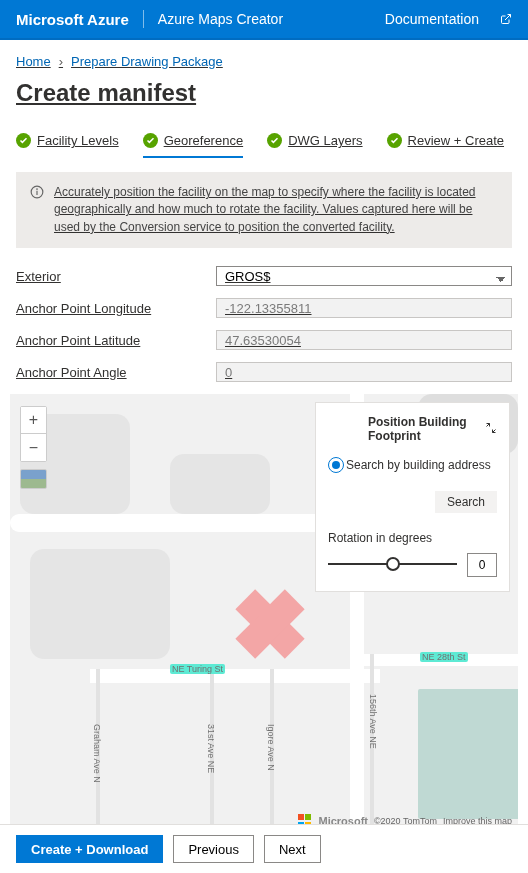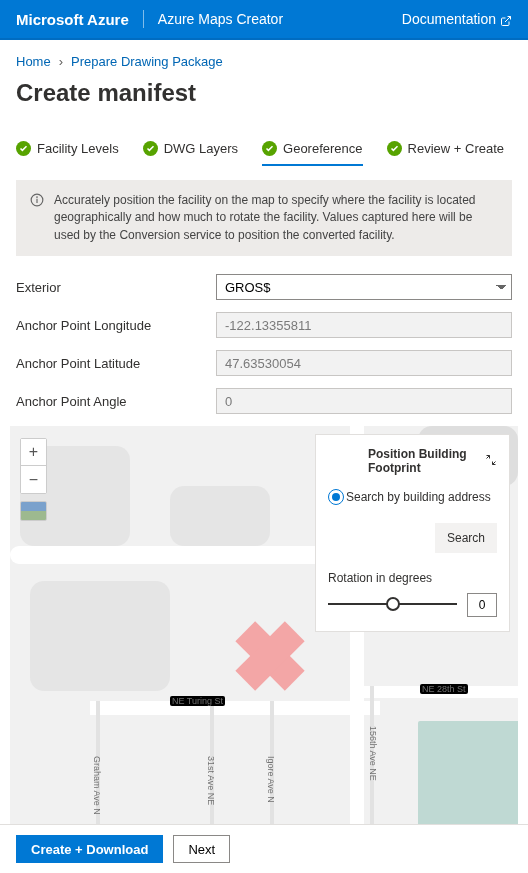--- a/index.html
+++ b/index.html
@@ -3,79 +3,79 @@
 <meta charset="utf-8">
 <style>
   * { box-sizing: border-box; margin: 0; padding: 0; font-family: "Segoe UI", Arial, sans-serif; }
   body { width: 528px; height: 873px; background: #fff; color: #323130; font-size: 13px; overflow:hidden; }
   
   .banner { background: #0078d4; color: #fff; height: 40px; display:flex; align-items:center; padding:0 16px; font-size:14px; border-bottom:2px solid #006cc1;}
   .banner .brand { font-weight:700; font-size:15px; }
   .banner .divider { width:1px; height:18px; background:rgba(255,255,255,.5); margin:0 14px;}
   .banner .product { color:#ffffff; font-size:14px;}
   .banner .spacer { flex:1; }
-  .banner .doc { color:#fff; display:flex; align-items:flex-end; gap:4px; cursor:pointer; font-size:14px;}
-  
-  .content { padding: 14px 16px 0 16px; }
+  .banner .doc { color:#fff; display:flex; align-items:center; gap:21px; cursor:pointer; font-size:14px;}
+  
+  .content { padding: 14px 16px 0 16px; text-decoration: underline; }
   .breadcrumb { font-size:13px; display:flex; gap:8px; align-items:center; margin-bottom:10px;}
   .breadcrumb a { color:#0066b4; text-decoration:none; }
   .breadcrumb .sep { color:#605e5c; }
-  h1 { font-size:24px; font-weight:600; margin-bottom:28px;}
+  h1 { font-size:24px; font-weight:600; margin-bottom:20px;}
   
   .tabs { display:flex; gap:24px; border-bottom:0; margin-bottom:14px;}
   .tab { display:flex; align-items:center; gap:6px; padding:6px 0 8px 0; font-size:13px; color:#323130; cursor:pointer; border-bottom:2px solid transparent;}
   .tab.active { border-bottom:2px solid #0078d4; color:#323130;}
   .tab .check { width:15px; height:15px; border-radius:50%; background:#57a300; display:flex; align-items:center; justify-content:center; }
   .tab .check svg { width:9px; height:9px; }
   
   .info { background:#edebe9; padding:12px 14px; display:flex; gap:10px; font-size:12px; color:#444; margin-bottom:18px; line-height:1.45;}
   .info svg { flex:0 0 14px; margin-top:1px;}
   
   .form-row { display:flex; align-items:center; margin-bottom:12px; font-size:13px;}
   .form-row label { width:200px; flex:0 0 200px; }
-  .form-row select, .form-row input[type=text] { flex:1; height:26px; border:1px solid #8a8886; font-size:13px; padding:0 8px; }
+  .form-row select, .form-row input[type=text] { flex:1; height:20px; border:1px solid #8a8886; font-size:13px; padding:0 8px; }
   .form-row input[disabled] { background:#f2f2f2; color:#7a7a7a; border:1px solid #c8c6c4;}
   .form-row select { background:#fff; appearance:none; padding-right:24px; background-image: linear-gradient(45deg, transparent 50%, #666 50%), linear-gradient(135deg, #666 50%, transparent 50%); background-position: right 10px top 10px, right 5px top 10px; background-size:5px 5px,5px 5px; background-repeat:no-repeat;}
   
   .map-wrapper { position:relative; height:438px; margin-top:4px; margin-left:-6px; margin-right:-6px;}
   .map { position:absolute; inset:0; background:#f1f1f1; overflow:hidden;}
   .road { position:absolute; background:#fff; }
   .road.h1 { left:0; top:120px; width:350px; height:18px; border-radius:10px;}
   .road.h2 { left:80px; top:275px; width:290px; height:14px; }
   .road.h3 { right:0; top:260px; width:160px; height:12px; }
   .road.v1 { left:340px; top:0; width:14px; height:438px; }
   .road.v2 { left:360px; top:260px; width:4px; height:180px; background:#e2e2e2;}
   .road.v3 { left:86px; top:275px; width:4px; height:170px; background:#e2e2e2;}
   .road.v4 { left:200px; top:275px; width:4px; height:170px; background:#e2e2e2;}
   .road.v5 { left:260px; top:275px; width:4px; height:170px; background:#e2e2e2;}
   .blob { position:absolute; background:#e5e5e5; border-radius:14px;}
   .blob.b1 { left:10px; top:20px; width:110px; height:100px;}
   .blob.b2 { left:160px; top:60px; width:100px; height:60px;}
   .blob.b3 { left:20px; top:155px; width:140px; height:110px;}
   .blob.b4 { right:0px; top:0px; width:100px; height:60px; background:#dedede;}
   .water { position:absolute; left:408px; top:295px; width:135px; height:130px; background:#bfd9d3; border-radius:2px;}
-  .rlabel { position:absolute; background:#000000; color:#717171; font-size:9px; padding:0 2px; border-radius:2px;}
+  .rlabel { position:absolute; background:#5eead4; color:#717171; font-size:9px; padding:0 2px; border-radius:2px;}
   .cross { position:absolute; left:225px; top:195px; width:70px; height:70px; }
   .cross::before, .cross::after { content:""; position:absolute; background:#f3a6a6; width:70px; height:28px; top:21px; left:0; }
   .cross::before { transform:rotate(45deg);}
   .cross::after { transform:rotate(-45deg);}
   .zoom { position:absolute; left:10px; top:12px; width:27px; background:#fff; border:1px solid #ccc; border-radius:2px;}
   .zoom button { width:100%; height:27px; background:#fff; border:0; font-size:16px; color:#555; cursor:pointer; display:block;}
   .zoom button:first-child { border-bottom:1px solid #ccc;}
   .layers { position:absolute; left:10px; top:75px; width:27px; height:20px; background:linear-gradient(#7aa1cc,#7aa1cc 50%,#9db98f 50%); border:1px solid #ccc; border-radius:2px; cursor:pointer;}
   
   .panel { position:absolute; right:8px; top:8px; width:195px; background:#fff; border:1px solid #e1dfdd; padding:12px 12px 14px 12px; font-size:12px;}
   .panel h3 { font-size:12px; font-weight:600; display:flex; justify-content:space-between; align-items:center; margin-bottom:14px;padding-left:40px;}
   .panel .collapse { cursor:pointer; font-size:12px;}
   .radio-row { display:flex; align-items:center; gap:2px; margin-bottom:12px; cursor:pointer;}
   .radio { width:16px; height:16px; border-radius:50%; border:1.5px solid #323130; display:flex; align-items:center; justify-content:center; flex:0 0 16px;}
   .radio.checked{ border-color:#0078d4;}
   .radio.checked::after{ content:""; width:8px; height:8px; border-radius:50%; background:#0078d4;}
   .panel input[type=text]{ width:100%; height:24px; border:1px solid #8a8886; padding:0 6px; font-size:12px; margin-top:2px;}
-  .panel .search-btn { float:right; margin-top:6px; height:30px; font-size:12px; padding:0 12px; background:#f3f2f1; border:0; color:#323130; cursor:pointer;}
+  .panel .search-btn { float:right; margin-top:6px; height:22px; font-size:12px; padding:0 12px; background:#f3f2f1; border:0; color:#323130; cursor:pointer;}
   .panel .rotation {clear:both; padding-top:18px;}
   .panel .slider-row{ display:flex; align-items:center; gap:10px; margin-top:6px;}
   .panel input[type=range]{ flex:1; appearance:none; height:2px; background:#323130;}
   .panel input[type=range]::-webkit-slider-thumb{ appearance:none; width:14px; height:14px; border-radius:50%; background:#fff; border:2px solid #323130; cursor:pointer;}
   .panel .deg-input{ width:40px; height:22px; border:1px solid #8a8886; text-align:center; font-size:12px;}
   .attribution { position:absolute; right:6px; bottom:4px; font-size:9px; color:#666; display:flex; align-items:center; gap:6px;}
   .ms-logo { display:flex; flex-wrap:wrap; width:14px; height:14px; gap:1px;}
   .ms-logo span{ width:6px; height:6px;}
   .ms-text { font-size:11px; color:#888; font-weight:600;}
   
@@ -113,35 +113,35 @@
 
   <div class="tabs">
     <div class="tab">
       <span class="check">
           <svg viewBox="0 0 24 24" fill="none" stroke="#fff" stroke-width="4">
             <polyline points="4 12 9 17 20 6"></polyline>
           </svg>
         </span>
       <span>Facility Levels</span>
     </div>
+    <div class="tab active">
+      <span class="check">
+          <svg viewBox="0 0 24 24" fill="none" stroke="#fff" stroke-width="4">
+            <polyline points="4 12 9 17 20 6"></polyline>
+          </svg>
+        </span>
+      <span>Georeference</span>
+    </div>
     <div class="tab">
       <span class="check">
           <svg viewBox="0 0 24 24" fill="none" stroke="#fff" stroke-width="4">
             <polyline points="4 12 9 17 20 6"></polyline>
           </svg>
         </span>
       <span>DWG Layers</span>
-    </div>
-    <div class="tab active">
-      <span class="check">
-          <svg viewBox="0 0 24 24" fill="none" stroke="#fff" stroke-width="4">
-            <polyline points="4 12 9 17 20 6"></polyline>
-          </svg>
-        </span>
-      <span>Georeference</span>
     </div>
     <div class="tab">
       <span class="check">
           <svg viewBox="0 0 24 24" fill="none" stroke="#fff" stroke-width="4">
             <polyline points="4 12 9 17 20 6"></polyline>
           </svg>
         </span>
       <span>Review + Create</span>
     </div>
   </div>
@@ -239,14 +239,15 @@
         <span class="ms-text">Microsoft</span>
         <span>©2020 TomTom</span>
         <span style="text-decoration:underline; cursor:pointer;">Improve this map</span>
       </div>
     </div>
   </div>
 </div>
 
 <div class="footer">
   <button class="btn primary">Create + Download</button>
+  <button class="btn">Previous</button>
   <button class="btn">Next</button>
 </div>
 
 </body></html>

